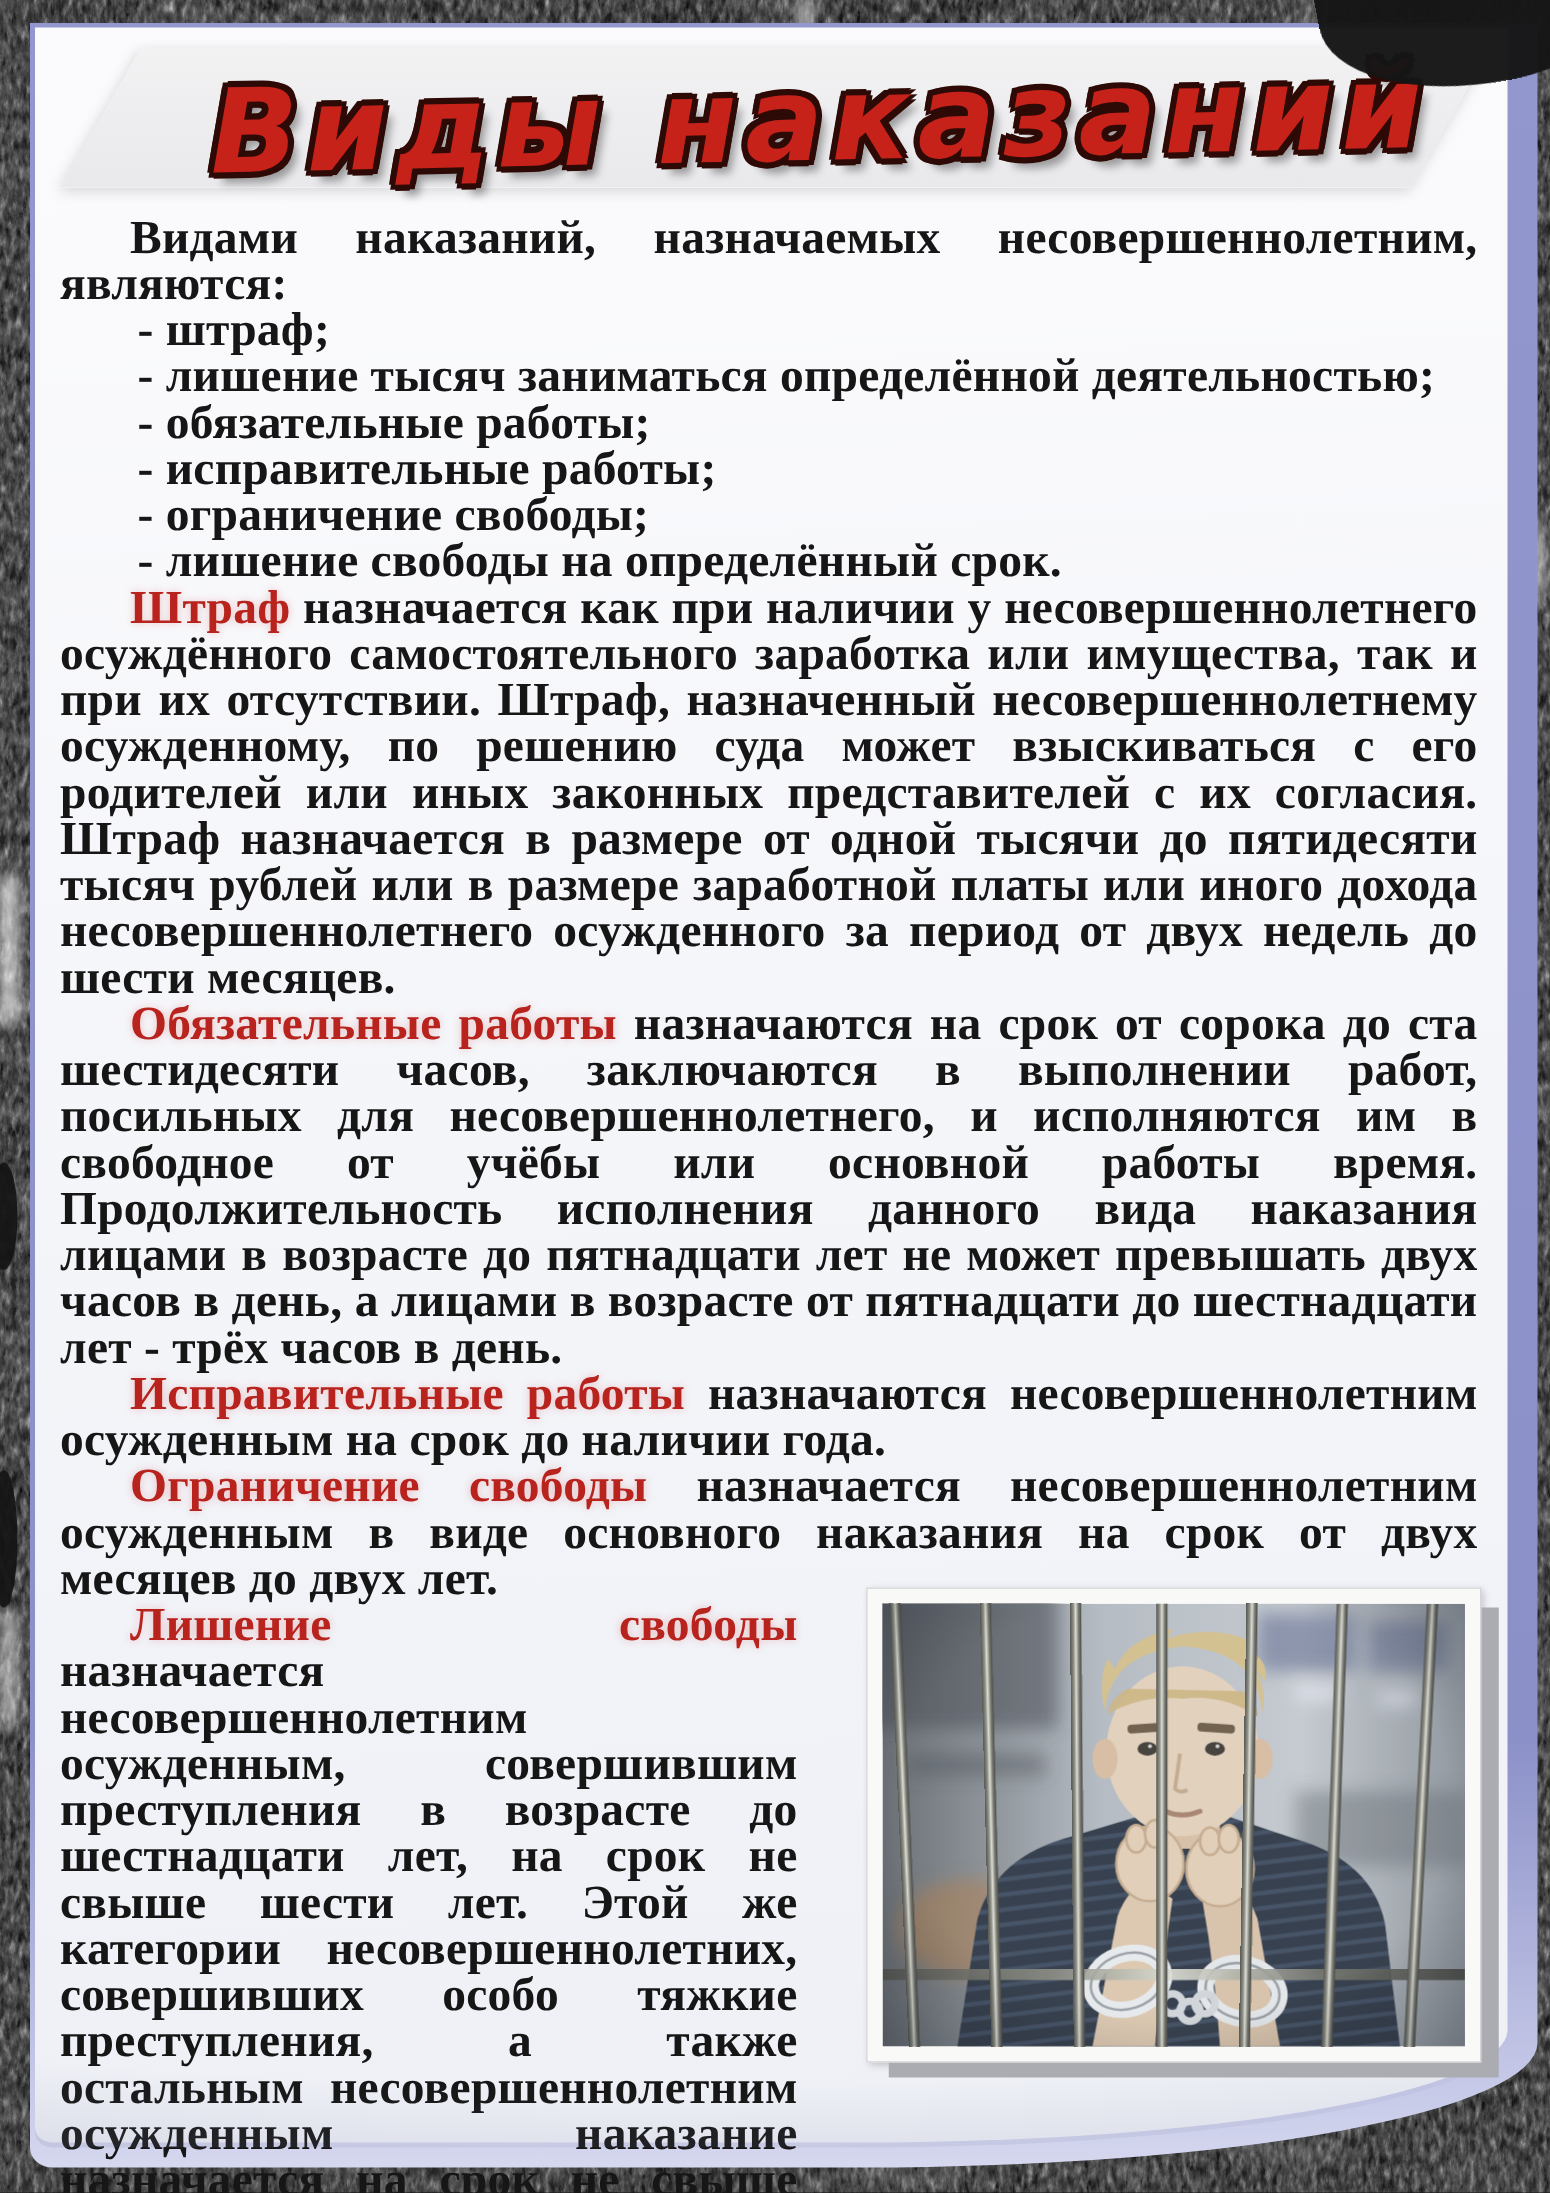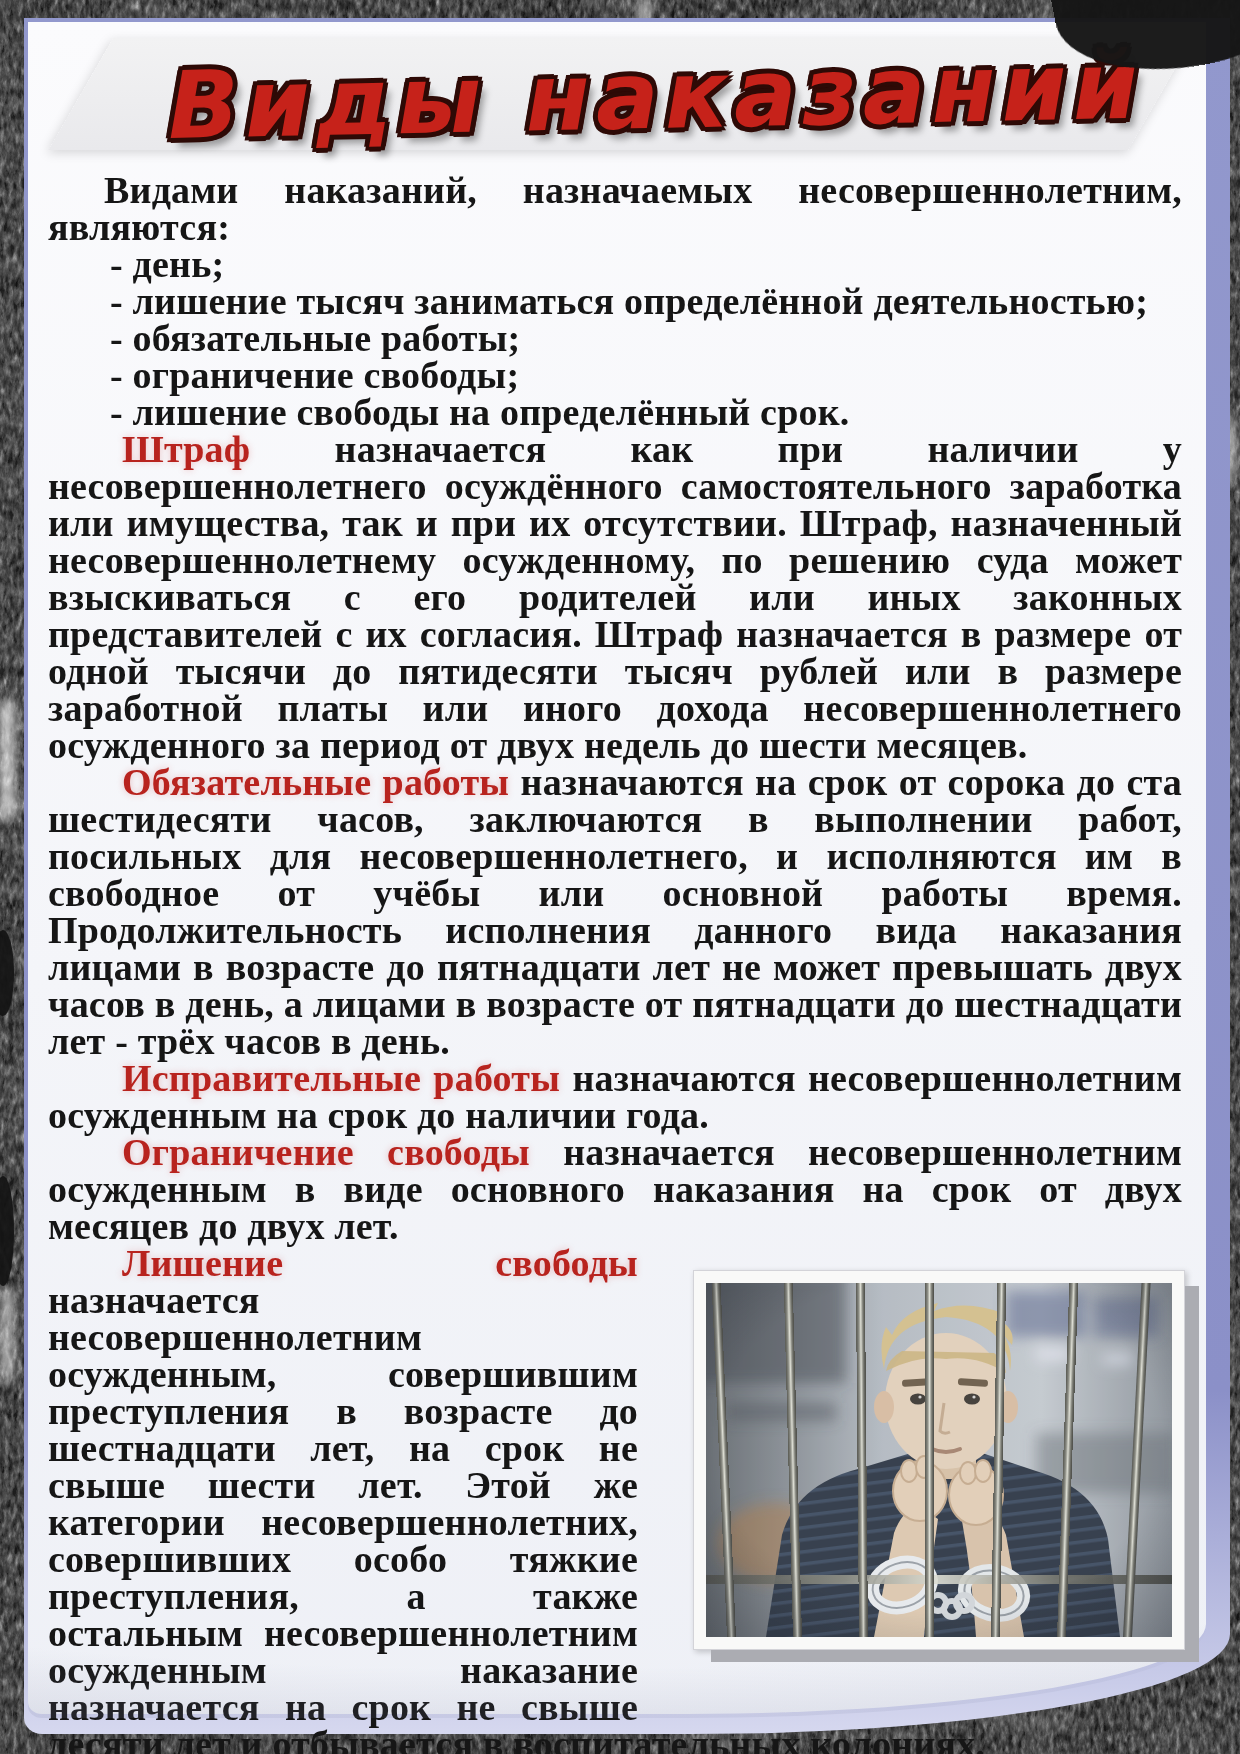--- a/index.html
+++ b/index.html
@@ -30,21 +30,21 @@
     font-size:93px;letter-spacing:6px;color:#c6221a;white-space:nowrap;
     text-shadow:-4px -4px 0 #2e0a06,4px -4px 0 #2e0a06,-4px 4px 0 #2e0a06,4px 4px 0 #2e0a06,
                 -5px 0 0 #2e0a06,5px 0 0 #2e0a06,0 -5px 0 #2e0a06,0 5px 0 #2e0a06,
                 7px 9px 7px rgba(0,0,0,.35);}
 
   
   .content{position:absolute;left:20px;top:150px;width:1134px;color:#161616;
     font-size:38px;font-weight:bold;line-height:37px;letter-spacing:.2px;text-align:justify;}
   .para{margin:0;text-indent:56px;}
   .list-line{margin:0 0 0 62px;text-align:left;}
-  .lead{color:#b8231e;text-shadow:0 0 7px rgba(200,40,40,.25);margin-left:18px;}
+  .lead{color:#b8231e;text-shadow:0 0 7px rgba(200,40,40,.25);}
   .photo-spacer{float:right;width:520px;height:470px;margin-left:24px;}
 
   
   .photo-block{position:absolute;left:665px;top:1248px;width:466px;padding:12px;z-index:3;
     background:#f9f9f8;border:1px solid #d3d3d8;
     box-shadow:16px 14px 0 -2px #abacb2, 2px 2px 6px rgba(0,0,0,.2);}
   .photo-block svg{display:block;}
 
   
   .grunge-wedge{position:absolute;right:-46px;top:-42px;width:230px;height:112px;z-index:4;
@@ -96,23 +96,24 @@
   <div class="page-back"></div>
   <div class="page">
 
     <div class="banner"></div>
     <div class="title">Виды наказаний</div>
 
     <div class="content">
       <div class="para"><span>Видами наказаний, назначаемых несовершеннолетним, являются:</span></div>
 
       <div>
-        <div class="list-line">- день;</div>
+        <div class="list-line">- штраф;</div>
         <div class="list-line">- лишение тысяч заниматься определённой деятельностью;</div>
         <div class="list-line">- обязательные работы;</div>
+        <div class="list-line">- исправительные работы;</div>
         <div class="list-line">- ограничение свободы;</div>
         <div class="list-line">- лишение свободы на определённый срок.</div>
       </div>
 
       <div class="para"><span class="lead">Штраф</span><span> назначается как при наличии у несовершеннолетнего осуждённого самостоятельного заработка или имущества, так и при их отсутствии. Штраф, назначенный несовершеннолетнему осужденному, по решению суда может взыскиваться с его родителей или иных законных представителей с их согласия. Штраф назначается в размере от одной тысячи до пятидесяти тысяч рублей или в размере заработной платы или иного дохода несовершеннолетнего осужденного за период от двух недель до шести месяцев.</span></div>
 
       <div class="para"><span class="lead">Обязательные работы</span><span> назначаются на срок от сорока до ста шестидесяти часов, заключаются в выполнении работ, посильных для несовершеннолетнего, и исполняются им в свободное от учёбы или основной работы время. Продолжительность исполнения данного вида наказания лицами в возрасте до пятнадцати лет не может превышать двух часов в день, а лицами в возрасте от пятнадцати до шестнадцати лет - трёх часов в день.</span></div>
 
       <div class="para"><span class="lead">Исправительные работы</span><span> назначаются несовершеннолетним осужденным на срок до наличии года.</span></div>
 

